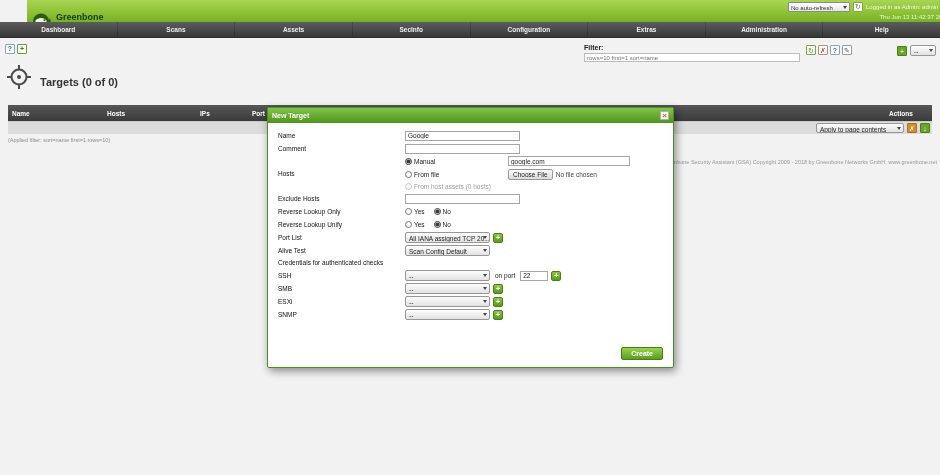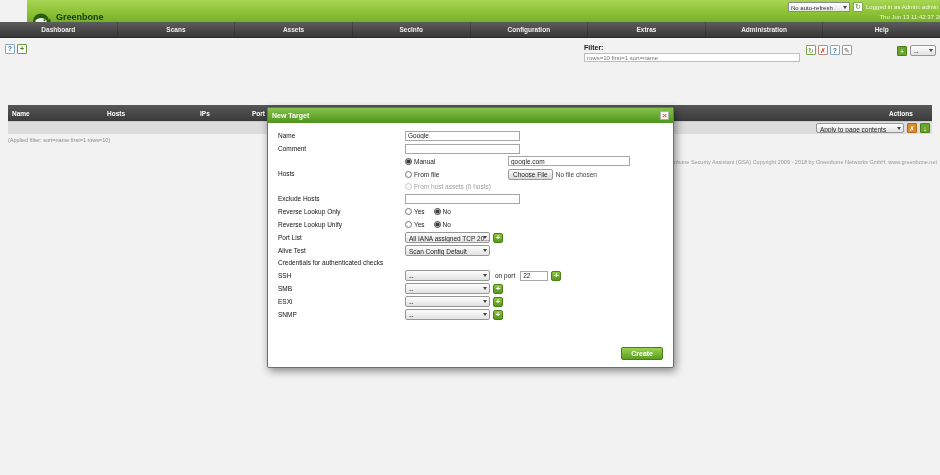--- a/index.html
+++ b/index.html
@@ -166,20 +166,31 @@
     <span class="ficon blue">?</span>
     <span class="ficon grey">✎</span>
   </div>
   <div class="filter-right">
     <span class="ficon solidgreen">+</span>
     <div class="sel w26">
       <span>--</span>
     </div>
   </div>
 
+  <div class="targets-head">
+    <svg width="26" height="26" viewBox="0 0 26 26">
+      <circle cx="13" cy="13" r="7.5" fill="none" stroke="#4a4a4a" stroke-width="2"></circle>
+      <circle cx="13" cy="13" r="2" fill="#4a4a4a"></circle>
+      <line x1="13" y1="1" x2="13" y2="6" stroke="#4a4a4a" stroke-width="2"></line>
+      <line x1="13" y1="20" x2="13" y2="25" stroke="#4a4a4a" stroke-width="2"></line>
+      <line x1="1" y1="13" x2="6" y2="13" stroke="#4a4a4a" stroke-width="2"></line>
+      <line x1="20" y1="13" x2="25" y2="13" stroke="#4a4a4a" stroke-width="2"></line>
+    </svg>
+    <span class="page-title">Targets (0 of 0)</span>
+  </div>
 
   <div class="list-table">
     <div class="thead">
       <div class="th th-name">Name</div>
       <div class="th th-hosts">Hosts</div>
       <div class="th th-ips">IPs</div>
       <div class="th th-portlist">Port List</div>
       <div class="th th-creds">Credentials</div>
       <div class="th th-actions">Actions</div>
     </div>

